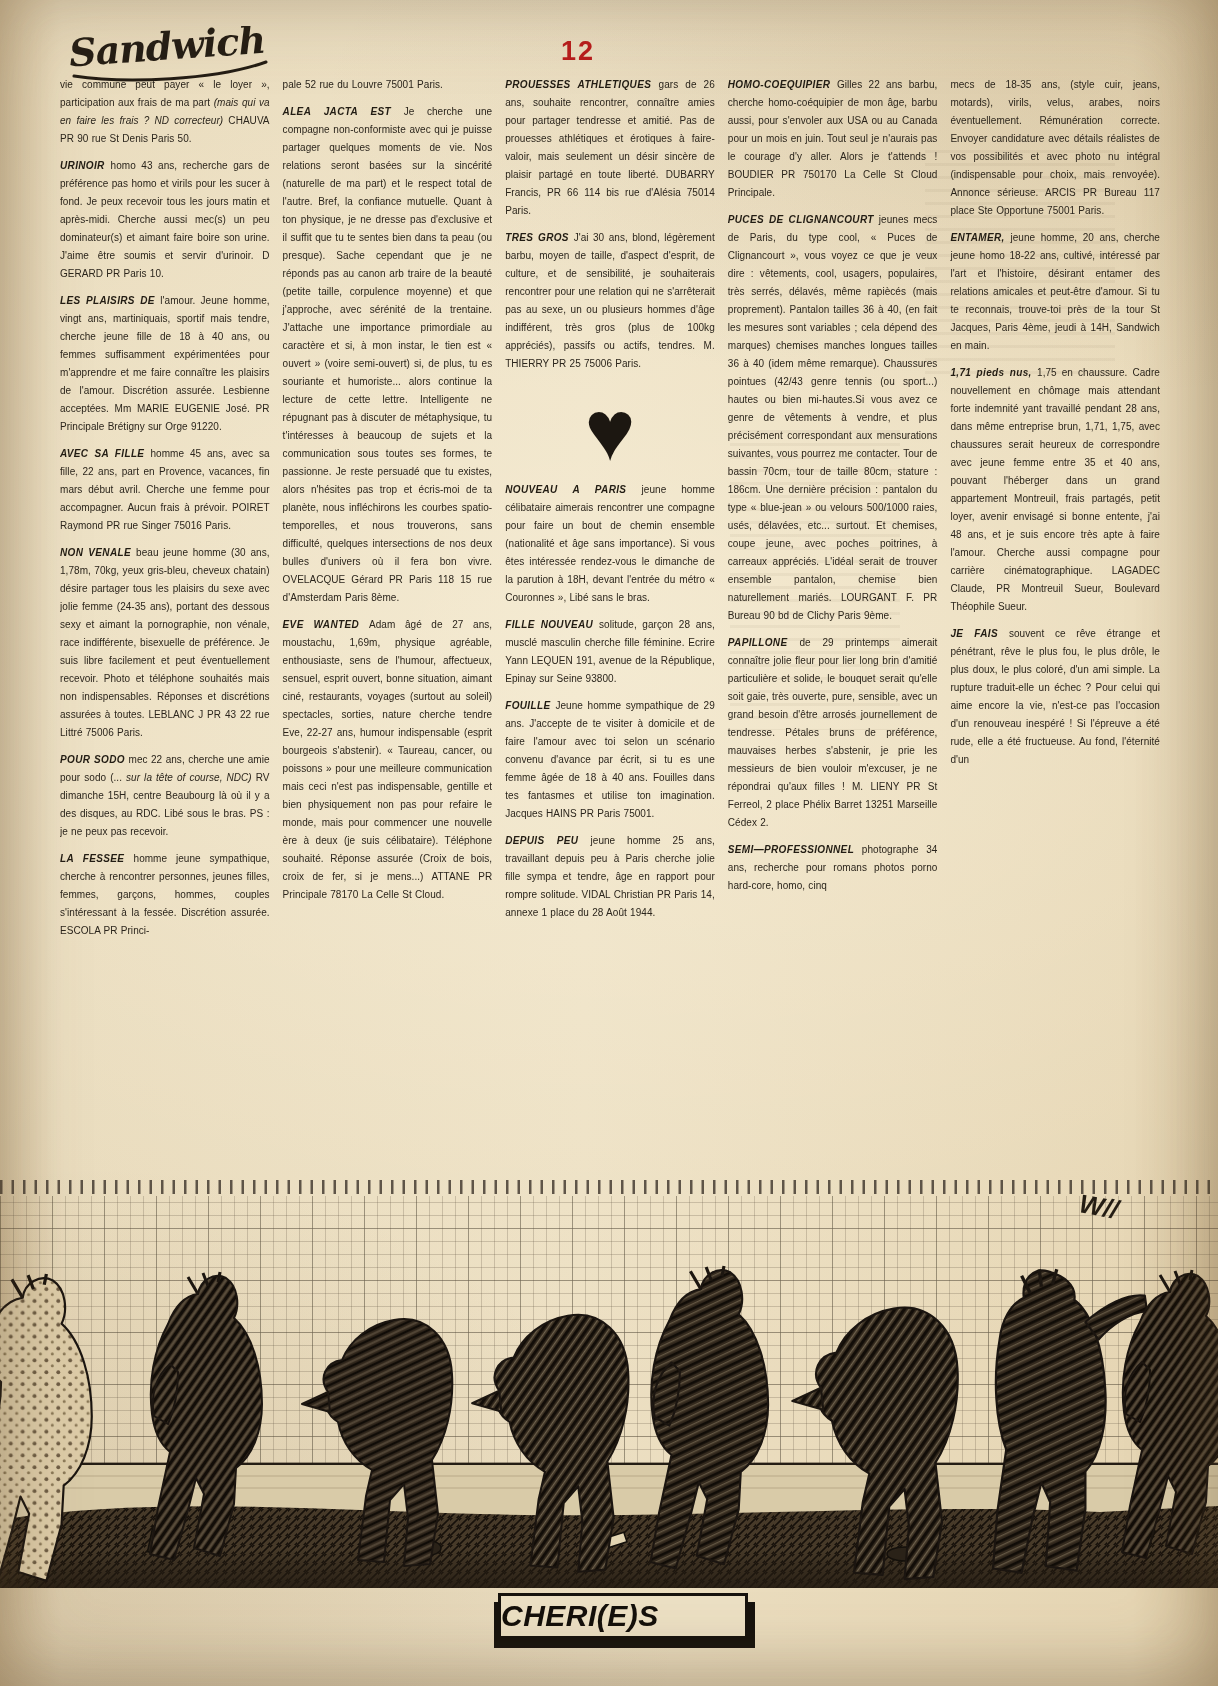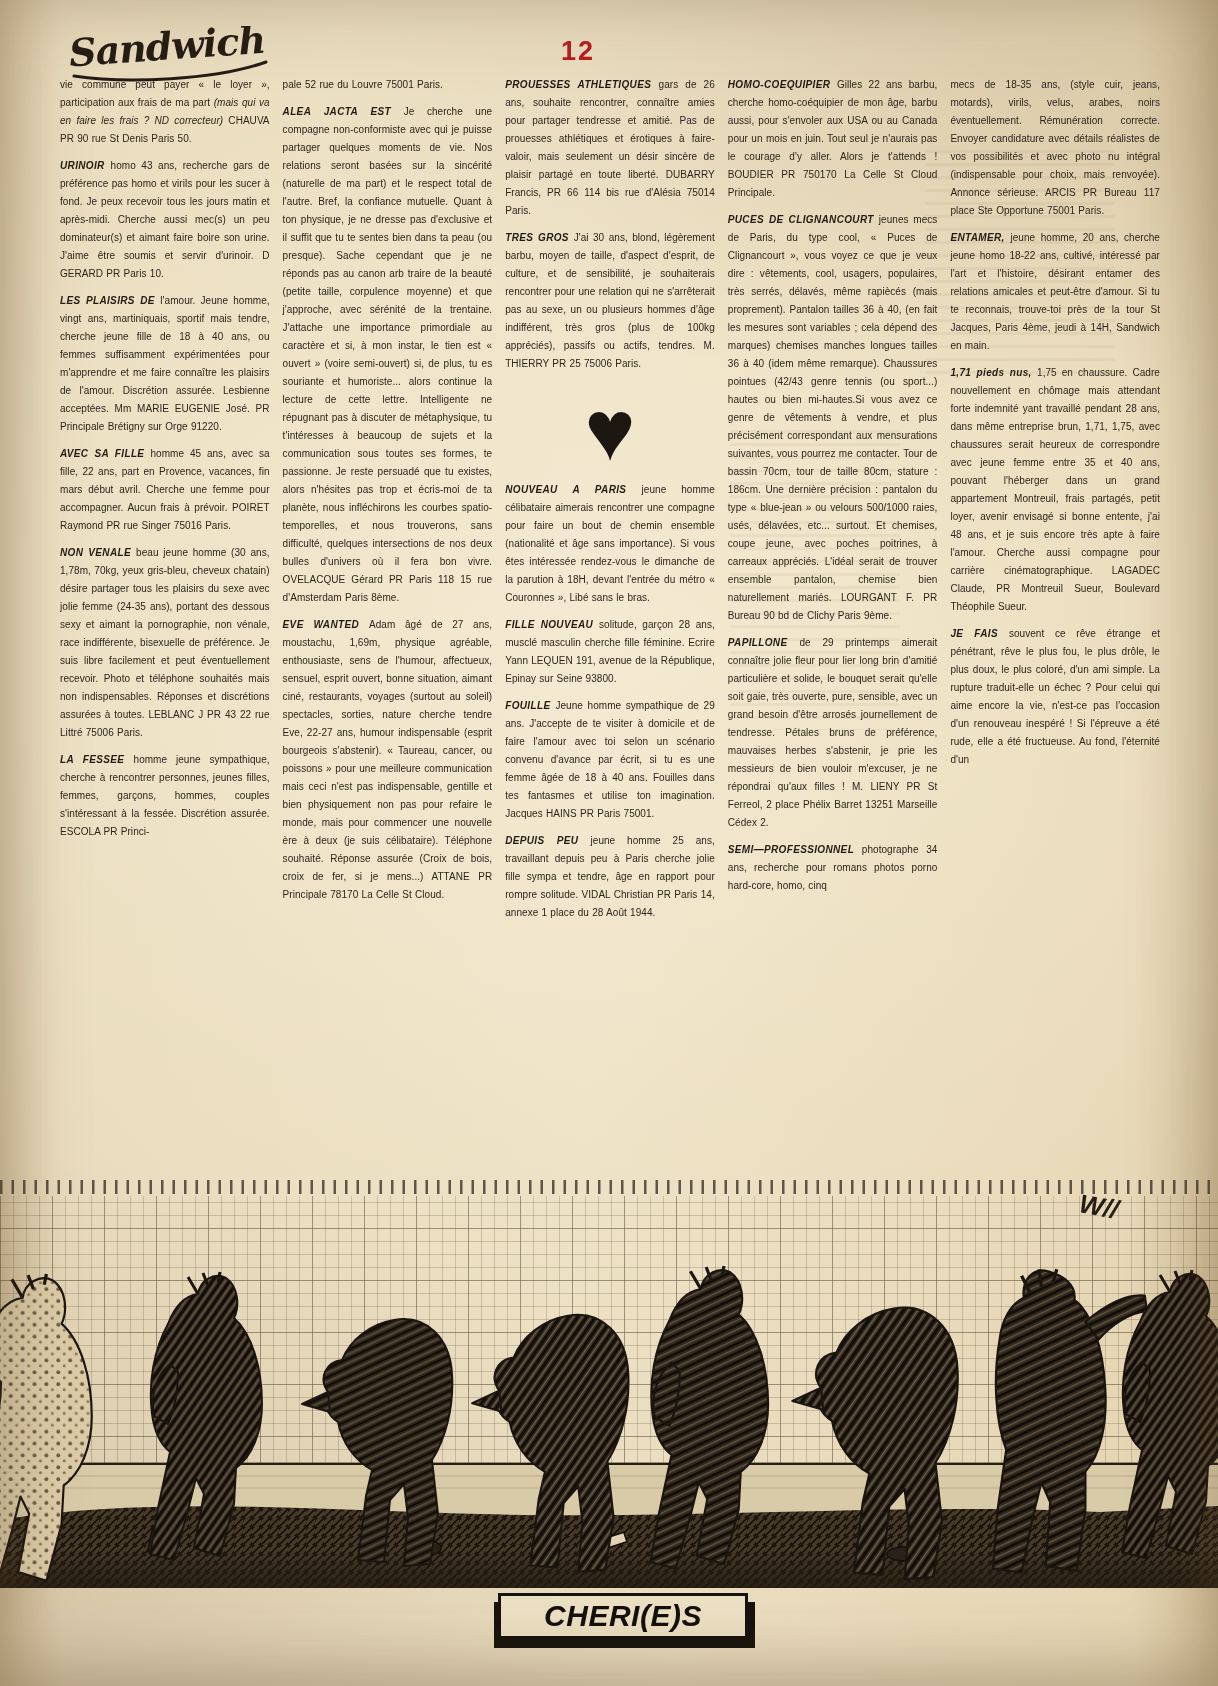--- a/index.html
+++ b/index.html
@@ -30,21 +30,21 @@
   .ad{margin:0 0 9px;font-size:10px;line-height:18px;text-align:justify;
     letter-spacing:.05px;word-spacing:.4px;}
   .ad .lead{font-weight:bold;letter-spacing:.35px;color:#221c13;font-style:italic;}
   .heart{font-size:86px;line-height:1;text-align:center;margin:14px 0 8px;color:#1c1711;}
   
   .illustration{position:absolute;left:0;top:1176px;width:1218px;height:412px;}
   
   .banner{position:absolute;left:498px;top:1593px;width:244px;height:40px;
     background:#ece0c4;border:3px solid #17130e;
     box-shadow:7px 9px 0 #17130e, -4px 9px 0 #17130e;
-    display:flex;align-items:center;justify-content:center;}
+    display:flex;align-items:center;}
   .banner span{font-style:italic;font-weight:bold;font-size:30px;letter-spacing:.5px;color:#14100b;}
 </style>
 </head>
 <body>
 
 <div class="logo">
   <svg width="220" height="60" viewBox="0 0 220 60">
     <text x="4" y="40" font-family="DejaVu Serif, serif" font-size="38" font-style="italic" font-weight="bold" fill="#241d14" transform="rotate(-4 10 40)" letter-spacing="-1">Sandwich</text>
     <path d="M8,50 C60,58 150,54 200,36" fill="none" stroke="#241d14" stroke-width="3" stroke-linecap="round"></path>
   </svg>
@@ -52,20 +52,21 @@
 
 <div class="pagenum">12</div>
 
 <div class="columns">
   <div class="col">
       <p class="ad"><span>vie commune peut payer « le loyer », participation aux frais de ma part </span><i>(mais qui va en faire les frais ? ND correcteur)</i><span> CHAUVA PR 90 rue St Denis Paris 50.</span></p>
       <p class="ad"><b class="lead">URINOIR </b><span>homo 43 ans, recherche gars de préférence pas homo et virils pour les sucer à fond. Je peux recevoir tous les jours matin et après-midi. Cherche aussi mec(s) un peu dominateur(s) et aimant faire boire son urine. J'aime être soumis et servir d'urinoir. D GERARD PR Paris 10.</span></p>
       <p class="ad"><b class="lead">LES PLAISIRS DE </b><span>l'amour. Jeune homme, vingt ans, martiniquais, sportif mais tendre, cherche jeune fille de 18 à 40 ans, ou femmes suffisamment expérimentées pour m'apprendre et me faire connaître les plaisirs de l'amour. Discrétion assurée. Lesbienne acceptées. Mm MARIE EUGENIE José. PR Principale Brétigny sur Orge 91220.</span></p>
       <p class="ad"><b class="lead">AVEC SA FILLE </b><span>homme 45 ans, avec sa fille, 22 ans, part en Provence, vacances, fin mars début avril. Cherche une femme pour accompagner. Aucun frais à prévoir. POIRET Raymond PR rue Singer 75016 Paris.</span></p>
       <p class="ad"><b class="lead">NON VENALE </b><span>beau jeune homme (30 ans, 1,78m, 70kg, yeux gris-bleu, cheveux chatain) désire partager tous les plaisirs du sexe avec jolie femme (24-35 ans), portant des dessous sexy et aimant la pornographie, non vénale, race indifférente, bisexuelle de préférence. Je suis libre facilement et peut éventuellement recevoir. Photo et téléphone souhaités mais non indispensables. Réponses et discrétions assurées à toutes. LEBLANC J PR 43 22 rue Littré 75006 Paris.</span></p>
+      <p class="ad"><b class="lead">POUR SODO </b><span>mec 22 ans, cherche une amie pour sodo (... </span><i>sur la tête of course, NDC)</i><span> RV dimanche 15H, centre Beaubourg là où il y a des disques, au RDC. Libé sous le bras. PS : je ne peux pas recevoir.</span></p>
       <p class="ad"><b class="lead">LA FESSEE </b><span>homme jeune sympathique, cherche à rencontrer personnes, jeunes filles, femmes, garçons, hommes, couples s'intéressant à la fessée. Discrétion assurée. ESCOLA PR Princi-</span></p>
     </div>
   <div class="col">
       <p class="ad"><span>pale 52 rue du Louvre 75001 Paris.</span></p>
       <p class="ad"><b class="lead">ALEA JACTA EST </b><span>Je cherche une compagne non-conformiste avec qui je puisse partager quelques moments de vie. Nos relations seront basées sur la sincérité (naturelle de ma part) et le respect total de l'autre. Bref, la confiance mutuelle. Quant à ton physique, je ne dresse pas d'exclusive et il suffit que tu te sentes bien dans ta peau (ou presque). Sache cependant que je ne réponds pas au canon arb traire de la beauté (petite taille, corpulence moyenne) et que j'approche, avec sérénité de la trentaine. J'attache une importance primordiale au caractère et si, à mon instar, le tien est « ouvert » (voire semi-ouvert) si, de plus, tu es souriante et humoriste... alors continue la lecture de cette lettre. Intelligente ne répugnant pas à discuter de métaphysique, tu t'intéresses à beaucoup de sujets et la communication sous toutes ses formes, te passionne. Je reste persuadé que tu existes, alors n'hésites pas trop et écris-moi de ta planète, nous infléchirons les courbes spatio-temporelles, et nous trouverons, sans difficulté, quelques intersections de nos deux bulles d'univers où il fera bon vivre. OVELACQUE Gérard PR Paris 118 15 rue d'Amsterdam Paris 8ème.</span></p>
       <p class="ad"><b class="lead">EVE WANTED </b><span>Adam âgé de 27 ans, moustachu, 1,69m, physique agréable, enthousiaste, sens de l'humour, affectueux, sensuel, esprit ouvert, bonne situation, aimant ciné, restaurants, voyages (surtout au soleil) spectacles, sorties, nature cherche tendre Eve, 22-27 ans, humour indispensable (esprit bourgeois s'abstenir). « Taureau, cancer, ou poissons » pour une meilleure communication mais ceci n'est pas indispensable, gentille et bien physiquement non pas pour refaire le monde, mais pour commencer une nouvelle ère à deux (je suis célibataire). Téléphone souhaité. Réponse assurée (Croix de bois, croix de fer, si je mens...) ATTANE PR Principale 78170 La Celle St Cloud.</span></p>
     </div>
   <div class="col">
       <p class="ad"><b class="lead">PROUESSES ATHLETIQUES </b><span>gars de 26 ans, souhaite rencontrer, connaître amies pour partager tendresse et amitié. Pas de prouesses athlétiques et érotiques à faire-valoir, mais seulement un désir sincère de plaisir partagé en toute liberté. DUBARRY Francis, PR 66 114 bis rue d'Alésia 75014 Paris.</span></p>
       <p class="ad"><b class="lead">TRES GROS </b><span>J'ai 30 ans, blond, légèrement barbu, moyen de taille, d'aspect d'esprit, de culture, et de sensibilité, je souhaiterais rencontrer pour une relation qui ne s'arrêterait pas au sexe, un ou plusieurs hommes d'âge indifférent, très gros (plus de 100kg appréciés), passifs ou actifs, tendres. M. THIERRY PR 25 75006 Paris.</span></p>

